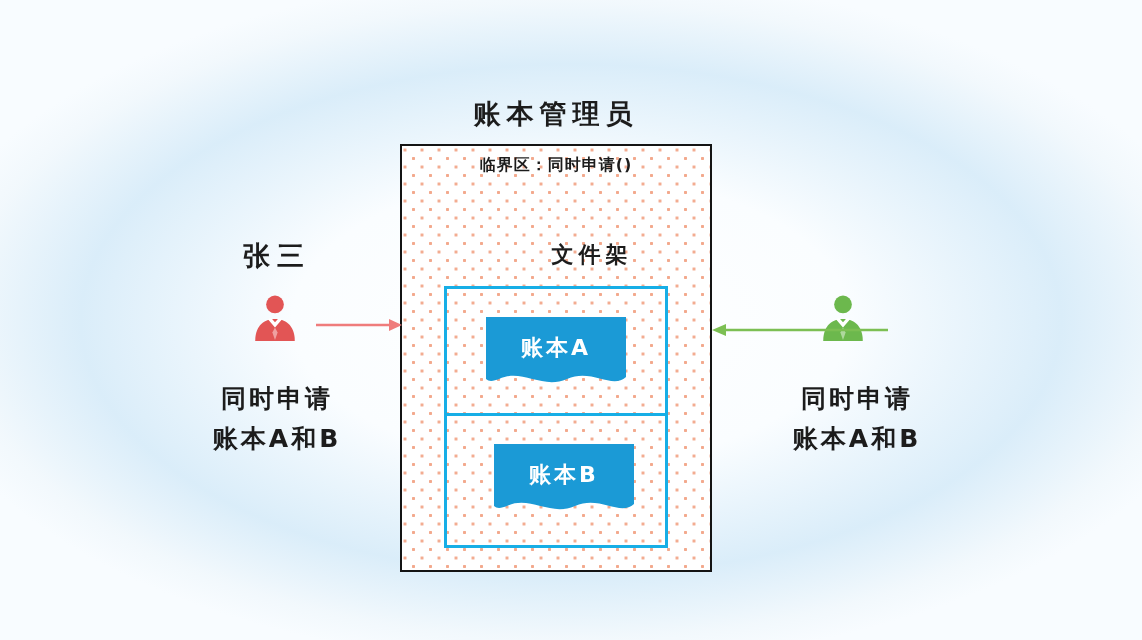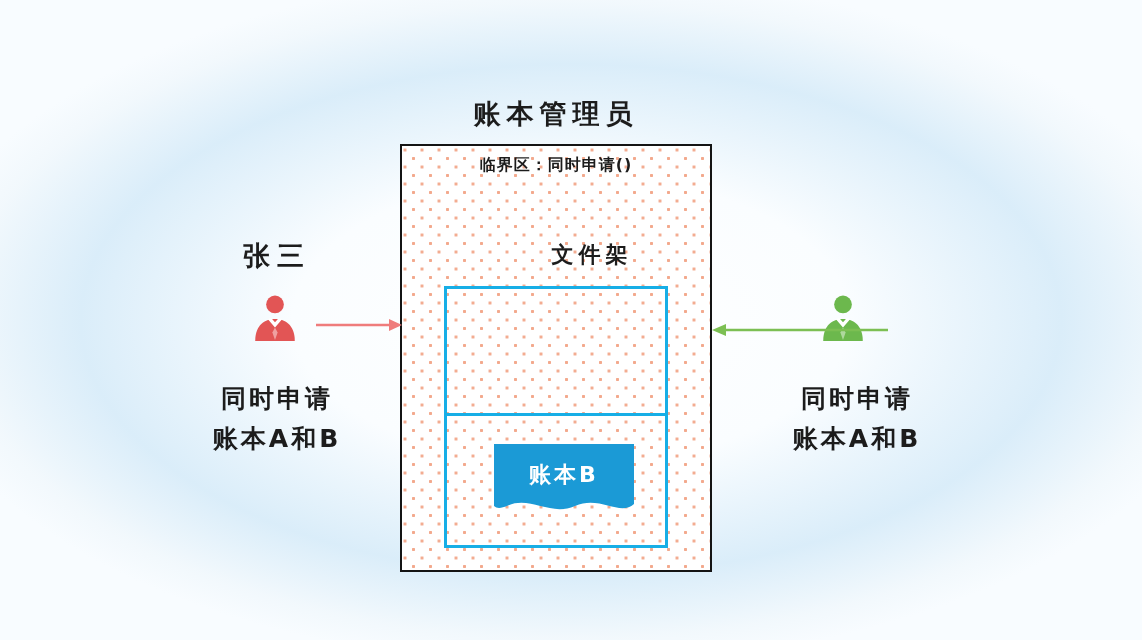--- a/index.html
+++ b/index.html
@@ -97,20 +97,26 @@
 
   <div class="abs manager-box">
 
     <div class="abs ctr critical-label">临界区：同时申请()</div>
 
     <div class="abs ctr rack-label">文件架</div>
 
     <div class="abs file-rack">
       <div class="abs rack-divider"></div>
 
+      <div class="abs ledger ledger-a">
+        <svg width="140" height="80" viewBox="0 0 140 80">
+          <path d="M0 0 L140 0 L140 60 C126 73 106 51 81 62 C56 73 36 51 13 62 C8 64 3 65 0 62 Z" fill="var(--ledger-fill,#1b9ad6)"></path>
+        </svg>
+        <span class="ledger-text">账本A</span>
+      </div>
 
       <div class="abs ledger ledger-b">
         <svg width="140" height="80" viewBox="0 0 140 80">
           <path d="M0 0 L140 0 L140 60 C126 73 106 51 81 62 C56 73 36 51 13 62 C8 64 3 65 0 62 Z" fill="var(--ledger-fill,#1b9ad6)"></path>
         </svg>
         <span class="ledger-text">账本B</span>
       </div>
     </div>
   </div>
 

